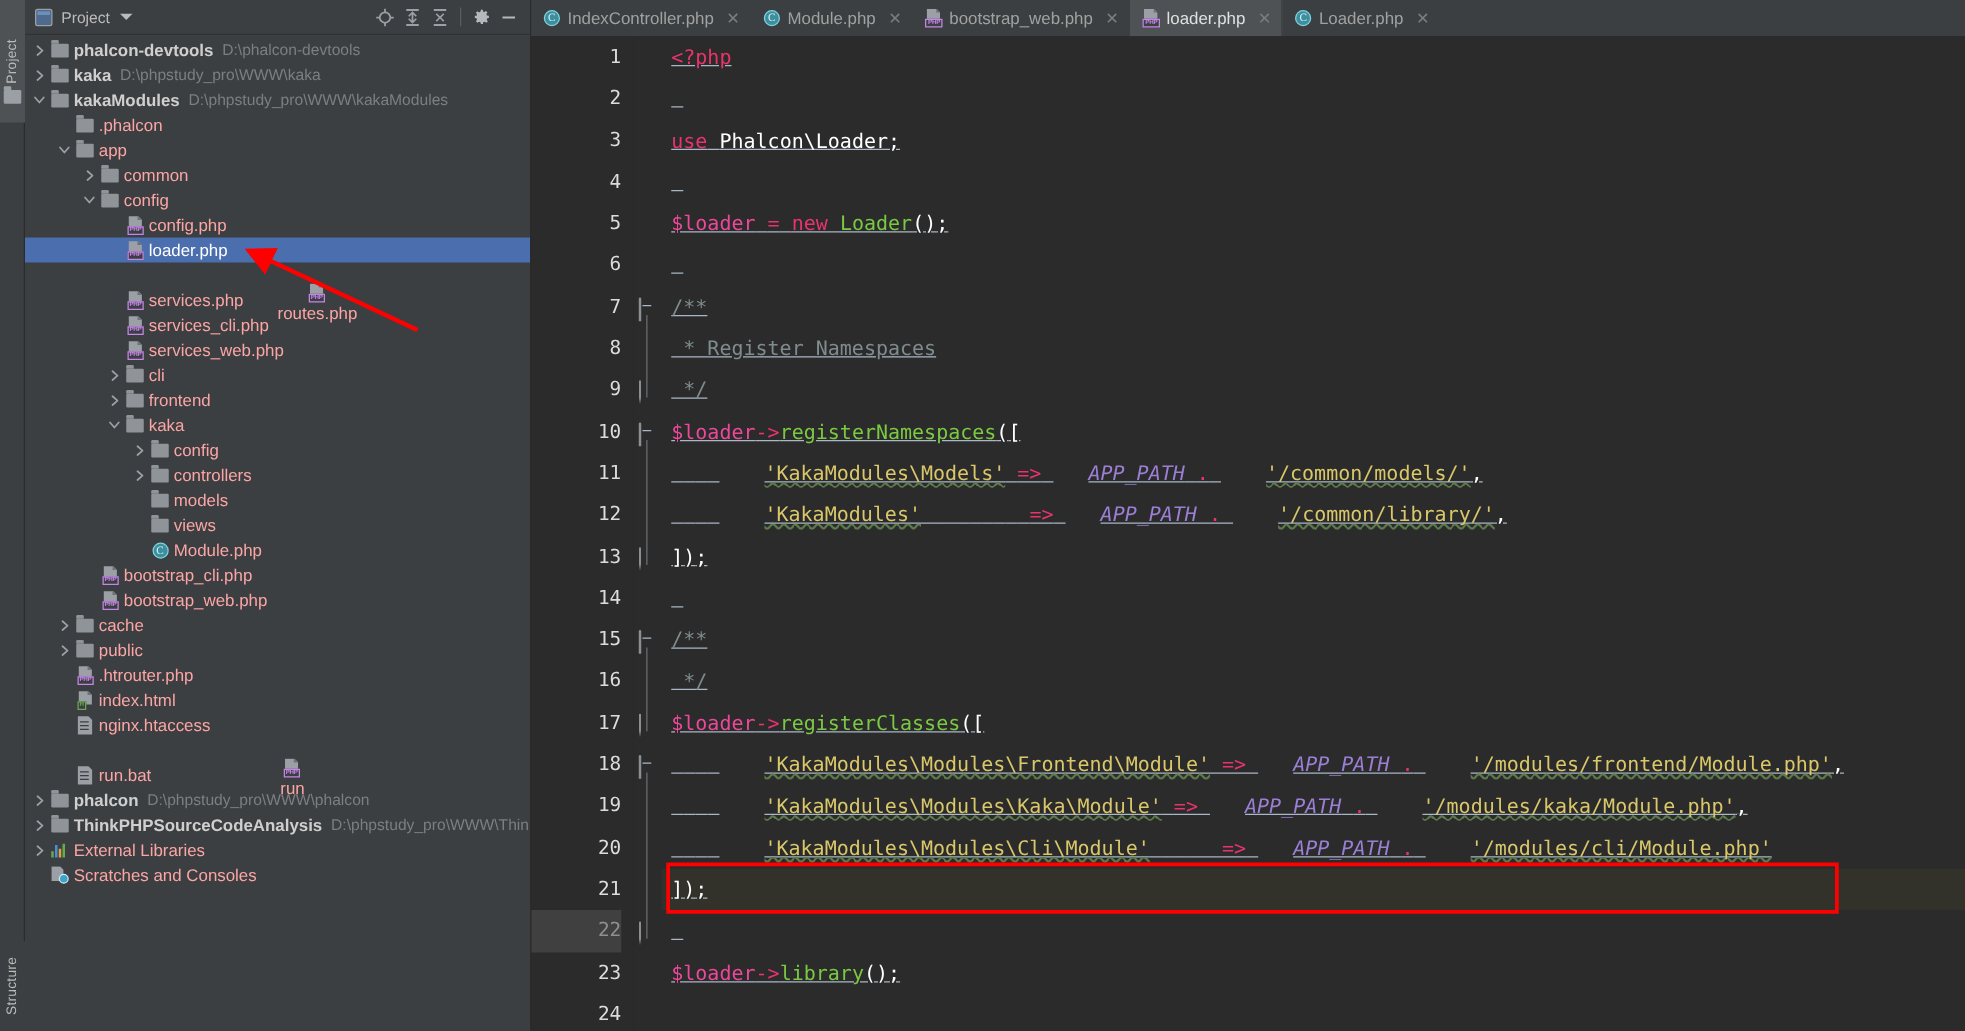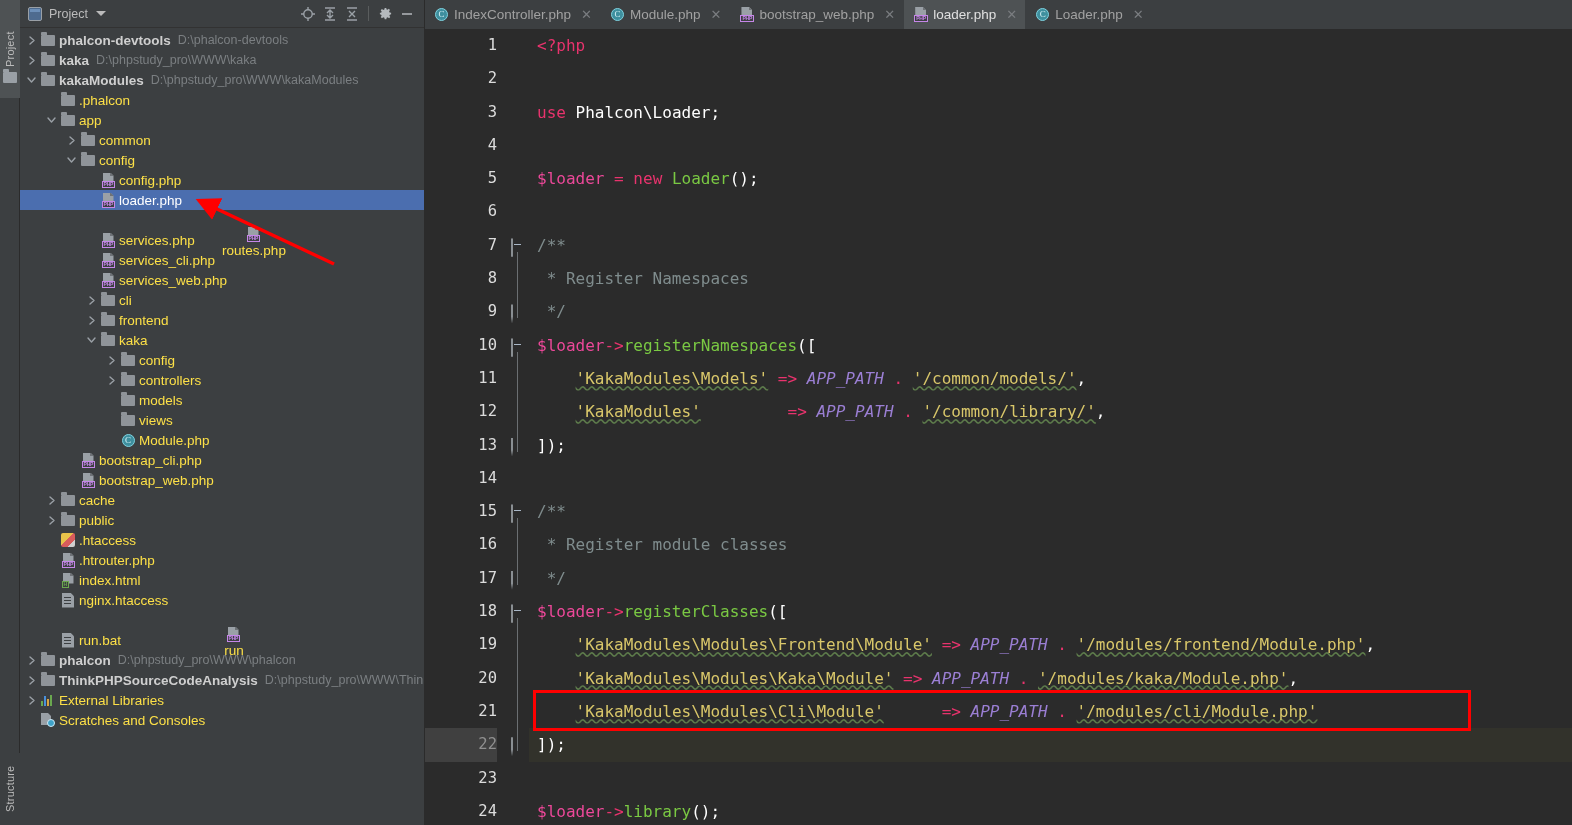--- a/index.html
+++ b/index.html
@@ -73,21 +73,21 @@
     padding-left: 4px; cursor: default; position: relative;
   }
   .row.selected { background: #4b6eaf; }
   .row .arrow {
     width: 15px; flex:0 0 15px; display:flex; align-items:center; justify-content:center;
     color:#8a9199; font-size: 9px;
   }
   .row .arrow.none { visibility: hidden; }
   .row .arrow svg { display:block; }
   .row .ic { width:18px; flex:0 0 18px; display:flex; align-items:center; justify-content:center; margin-right:2px;}
-  .row .lbl { color:#fde047; font-size: 13.5px; }
+  .row .lbl { color:#fca5a5; font-size: 13.5px; }
   .row.selected .lbl { color:#ffffff; }
   .row .lbl.bold { font-weight: 700; color:#cfcfcf; }
   .row .path { color:#7b7f82; font-size: 12.5px; margin-left: 7px; }
 
   
   .folder { width:14px; height:11px; background:#8f9499; border-radius:1px; position:relative; }
   .folder::before{content:"";position:absolute;left:0;top:-3px;width:6px;height:3px;background:#8f9499;border-radius:1px 1px 0 0;}
 
   
   .phpfile { width:13px; height:15px; position:relative; }
@@ -132,33 +132,33 @@
     padding-right:10px; font-family:"DejaVu Sans Mono", monospace; font-size:15.5px;
     color:#dcdcdc; padding-top:0;
   }
   .gutter .ln { height:33.3px; line-height:33.3px; }
   .gutter .ln.cur { color:#8f8f8f; background:#404040; }
   .foldcol { width:22px; flex:0 0 22px; background:#2b2b2b; position:relative; }
   .code {
     flex:1; font-family:"DejaVu Sans Mono", monospace; font-size:16px;
     color:#a9b7c6; position:relative; min-width:0; overflow:hidden;
   }
-  .code .ln { height:33.3px; line-height:33.3px; white-space:pre; padding-left:8px; }
+  .code .ln { height:33.3px; line-height:33.3px; white-space:pre; padding-left:8px;text-decoration:underline; }
   .code .ln.cur { background:#32322b; }
 
   .k  { color:#e8336d; }
   .var{ color:#ec4899; }
   .fn { color:#7ac943; }      
   .op { color:#e8336d; }
   .str{ color:#d9c76a; }      
   .cmt{ color:#7f8c8d; }
-  .cst{ color:#9b7fd4; font-style:italic; }  
+  .cst{ color:#9b7fd4; font-style:italic;margin-left:28px; }  
   .pl { color:#ffffff; }
   .dot{ color:#e8336d; }
-  .sq { text-decoration: underline wavy #5c7a4a; text-decoration-skip-ink:none; }
+  .sq { text-decoration: underline wavy #5c7a4a; text-decoration-skip-ink:none;margin-left:36px; }
 
   
   .fold { position:absolute; left:4px; width:13px; height:13px; }
   .fold .box { width:13px;height:13px;border:1px solid #8a8f93; background:#2b2b2b; position:relative; }
   .fold .box::after{content:"";position:absolute;left:2px;top:5px;width:7px;height:1px;background:#a9b7c6;}
   .fold.start .box { border-radius:2px 2px 0 0; }
   .fold.end .box { clip-path: polygon(0 0, 100% 0, 100% 65%, 50% 100%, 0 65%); }
   .foldline { position:absolute; left:10px; width:1px; background:#6b6f72; }
 
   
@@ -472,27 +472,20 @@
             </svg>
           </span>
           <span class="ic">
             <span class="folder"></span>
           </span>
           <span class="lbl">public</span>
         </div>
         <div class="row" style="padding-left: 24px;">
           <span class="arrow none"></span>
           <span class="ic">
-            <span class="pencil"></span>
-          </span>
-          <span class="lbl">.htaccess</span>
-        </div>
-        <div class="row" style="padding-left: 24px;">
-          <span class="arrow none"></span>
-          <span class="ic">
             <span class="phpfile">
               <span class="pg"></span>
               <span class="tag">PHP</span>
             </span>
           </span>
           <span class="lbl">.htrouter.php</span>
         </div>
         <div class="row" style="padding-left: 24px;">
           <span class="arrow none"></span>
           <span class="ic">
@@ -674,21 +667,20 @@
           <div class="ln">&nbsp;</div>
           <div class="ln"><span class="cmt">/**</span></div>
           <div class="ln"><span class="cmt"> * Register Namespaces</span></div>
           <div class="ln"><span class="cmt"> */</span></div>
           <div class="ln"><span class="var">$loader</span><span class="op">-&gt;</span><span class="fn">registerNamespaces</span><span class="pl">(</span><span class="pl">[</span></div>
           <div class="ln"><span class="pl"> </span><span class="pl"> </span><span class="pl"> </span><span class="pl"> </span><span class="str sq">'KakaModules\Models'</span><span class="pl"> </span><span class="op">=&gt;</span><span class="pl"> </span><span class="cst">APP_PATH</span><span class="pl"> </span><span class="dot">.</span><span class="pl"> </span><span class="str sq">'/common/models/'</span><span class="pl">,</span></div>
           <div class="ln"><span class="pl"> </span><span class="pl"> </span><span class="pl"> </span><span class="pl"> </span><span class="str sq">'KakaModules'</span><span class="pl"> </span><span class="pl"> </span><span class="pl"> </span><span class="pl"> </span><span class="pl"> </span><span class="pl"> </span><span class="pl"> </span><span class="pl"> </span><span class="pl"> </span><span class="op">=&gt;</span><span class="pl"> </span><span class="cst">APP_PATH</span><span class="pl"> </span><span class="dot">.</span><span class="pl"> </span><span class="str sq">'/common/library/'</span><span class="pl">,</span></div>
           <div class="ln"><span class="pl">]</span><span class="pl">)</span><span class="pl">;</span></div>
           <div class="ln">&nbsp;</div>
           <div class="ln"><span class="cmt">/**</span></div>
-          <div class="ln"><span class="cmt"> * Register module classes</span></div>
           <div class="ln"><span class="cmt"> */</span></div>
           <div class="ln"><span class="var">$loader</span><span class="op">-&gt;</span><span class="fn">registerClasses</span><span class="pl">(</span><span class="pl">[</span></div>
           <div class="ln"><span class="pl"> </span><span class="pl"> </span><span class="pl"> </span><span class="pl"> </span><span class="str sq">'KakaModules\Modules\Frontend\Module'</span><span class="pl"> </span><span class="op">=&gt;</span><span class="pl"> </span><span class="cst">APP_PATH</span><span class="pl"> </span><span class="dot">.</span><span class="pl"> </span><span class="str sq">'/modules/frontend/Module.php'</span><span class="pl">,</span></div>
           <div class="ln"><span class="pl"> </span><span class="pl"> </span><span class="pl"> </span><span class="pl"> </span><span class="str sq">'KakaModules\Modules\Kaka\Module'</span><span class="pl"> </span><span class="op">=&gt;</span><span class="pl"> </span><span class="cst">APP_PATH</span><span class="pl"> </span><span class="dot">.</span><span class="pl"> </span><span class="str sq">'/modules/kaka/Module.php'</span><span class="pl">,</span></div>
           <div class="ln"><span class="pl"> </span><span class="pl"> </span><span class="pl"> </span><span class="pl"> </span><span class="str sq">'KakaModules\Modules\Cli\Module'</span><span class="pl"> </span><span class="pl"> </span><span class="pl"> </span><span class="pl"> </span><span class="pl"> </span><span class="pl"> </span><span class="op">=&gt;</span><span class="pl"> </span><span class="cst">APP_PATH</span><span class="pl"> </span><span class="dot">.</span><span class="pl"> </span><span class="str sq">'/modules/cli/Module.php'</span></div>
           <div class="ln cur"><span class="pl">]</span><span class="pl">)</span><span class="pl">;</span></div>
           <div class="ln">&nbsp;</div>
           <div class="ln"><span class="var">$loader</span><span class="op">-&gt;</span><span class="fn">library</span><span class="pl">(</span><span class="pl">)</span><span class="pl">;</span></div>
         </div>
     </div>

